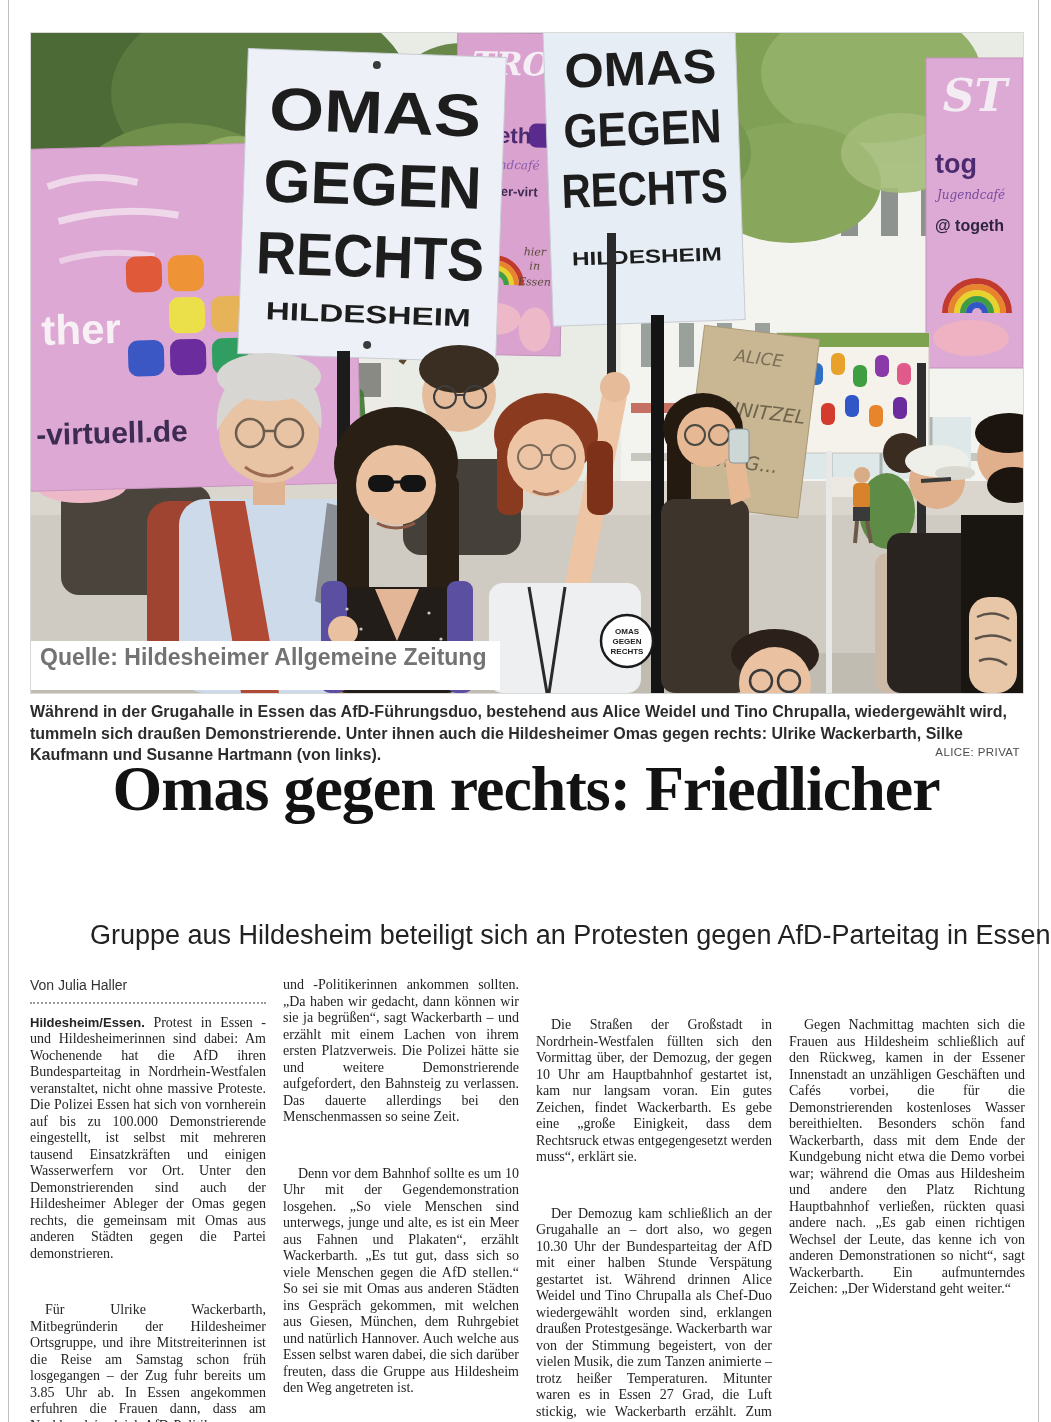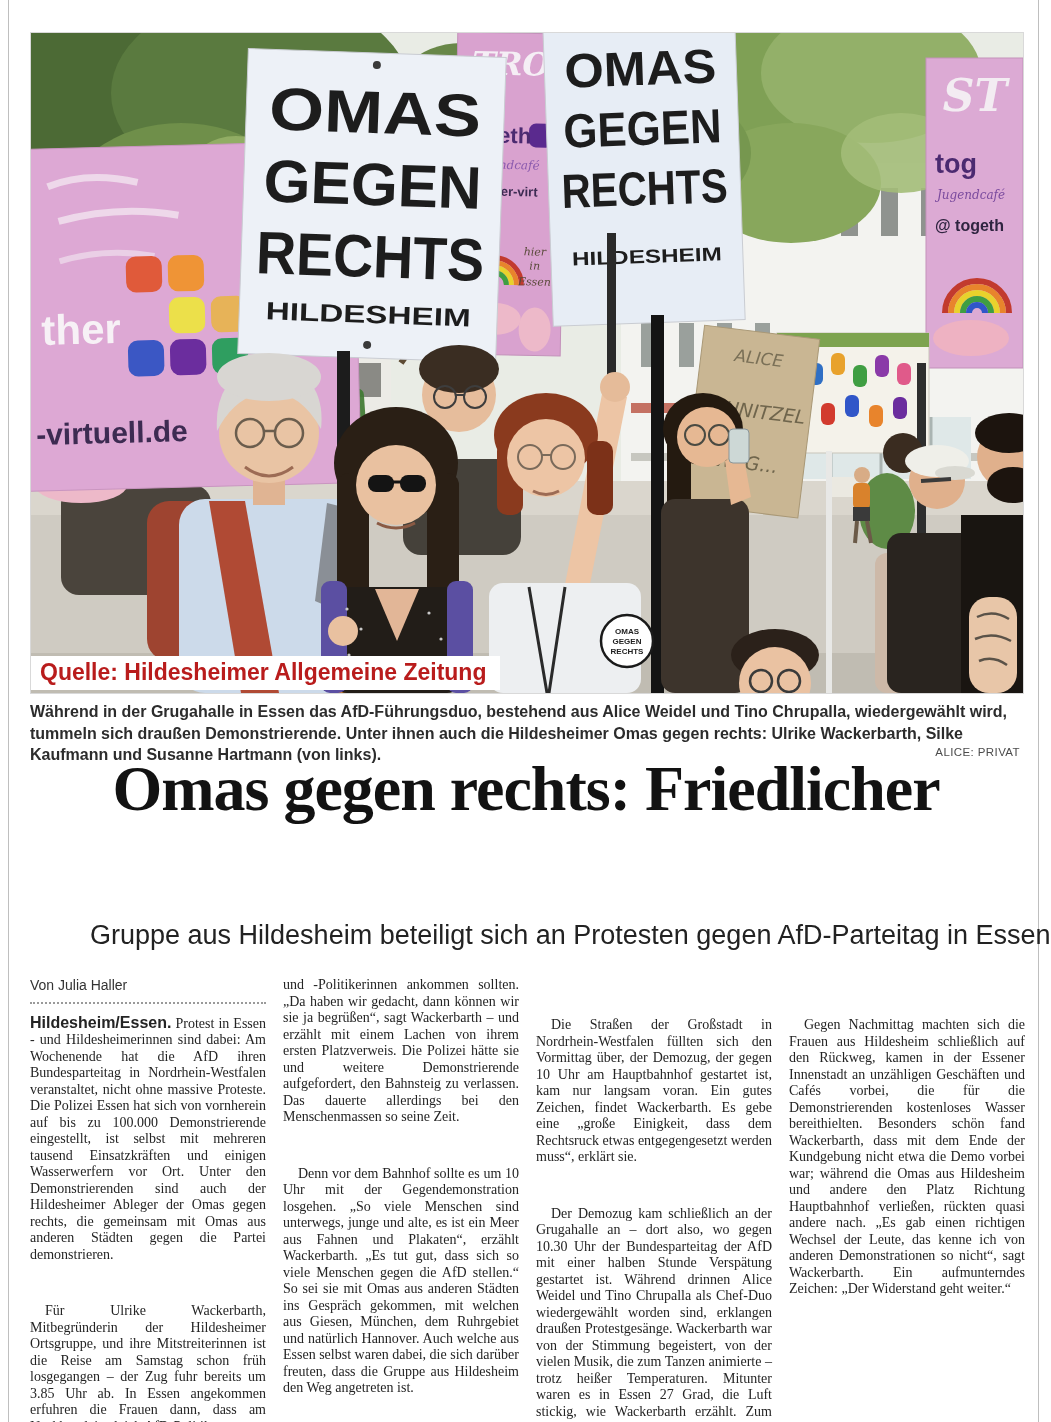--- a/index.html
+++ b/index.html
@@ -6,22 +6,22 @@
   .page{position:relative;width:1051px;height:1422px;background:#ffffff;overflow:hidden;
         font-family:"Liberation Sans",sans-serif;}
   .rule-v{position:absolute;top:0;bottom:0;width:1px;background:#bfbfbf;}
   .rule-left{left:8px;}
   .rule-right{left:1038px;}
 
   
   .photo{position:absolute;left:30px;top:32px;width:992px;height:660px;overflow:hidden;
          border:1px solid #d9d9d9;background:#e8ebe4;}
   .photo svg{display:block;}
-  .src-label{position:absolute;left:0;bottom:3px;background:#ffffff;color:#b91c1c;
-             font-weight:bold;font-size:23px;line-height:30px;padding:1px 14px 3px 9px;
+  .src-label{position:absolute;left:0;bottom:3px;background:#ffffff;color:#737373;
+             font-weight:bold;font-size:23px;line-height:30px;padding:1px 14px 18px 9px;
              font-family:"Liberation Sans",sans-serif;}
 
   
   .caption{position:absolute;left:30px;top:701px;width:992px;font-size:16px;line-height:21.5px;
            font-weight:bold;color:#2c2c2c;}
   .caption .credit{position:absolute;right:2px;bottom:2px;font-size:11.5px;font-weight:normal;
                    color:#4c4c4c;letter-spacing:.4px;}
 
   
   .headline{position:absolute;left:30px;top:752px;width:992px;text-align:center;
@@ -31,21 +31,21 @@
            color:#222222;font-weight:400;margin-left:40px;}
 
   
   .cols{position:absolute;left:30px;top:977px;width:998px;display:flex;gap:17px;}
   .col{width:236px;font-family:"Liberation Serif",serif;font-size:14px;line-height:16.5px;
        color:#242424;text-align:justify;}
   .col p{margin:0;}
   .col p.ind{text-indent:15px;margin-top:40px;}
   .byline-block{font-family:"Liberation Sans",sans-serif;font-size:14px;color:#333;
                 padding-bottom:8px;border-bottom:2px dotted #9a9a9a;margin-bottom:11px;}
-  .dateline{font-family:"Liberation Sans",sans-serif;font-weight:bold;font-size:16px;}
+  .dateline{font-family:"Liberation Sans",sans-serif;font-weight:bold;font-size:13px;}
 
   .sign-txt{font-family:"Liberation Sans",sans-serif;font-weight:bold;fill:#1d1d1d;}
 </style>
 </head>
 <body>
 
 <div class="page">
   <div class="rule-v rule-left"></div>
   <div class="rule-v rule-right"></div>
 

